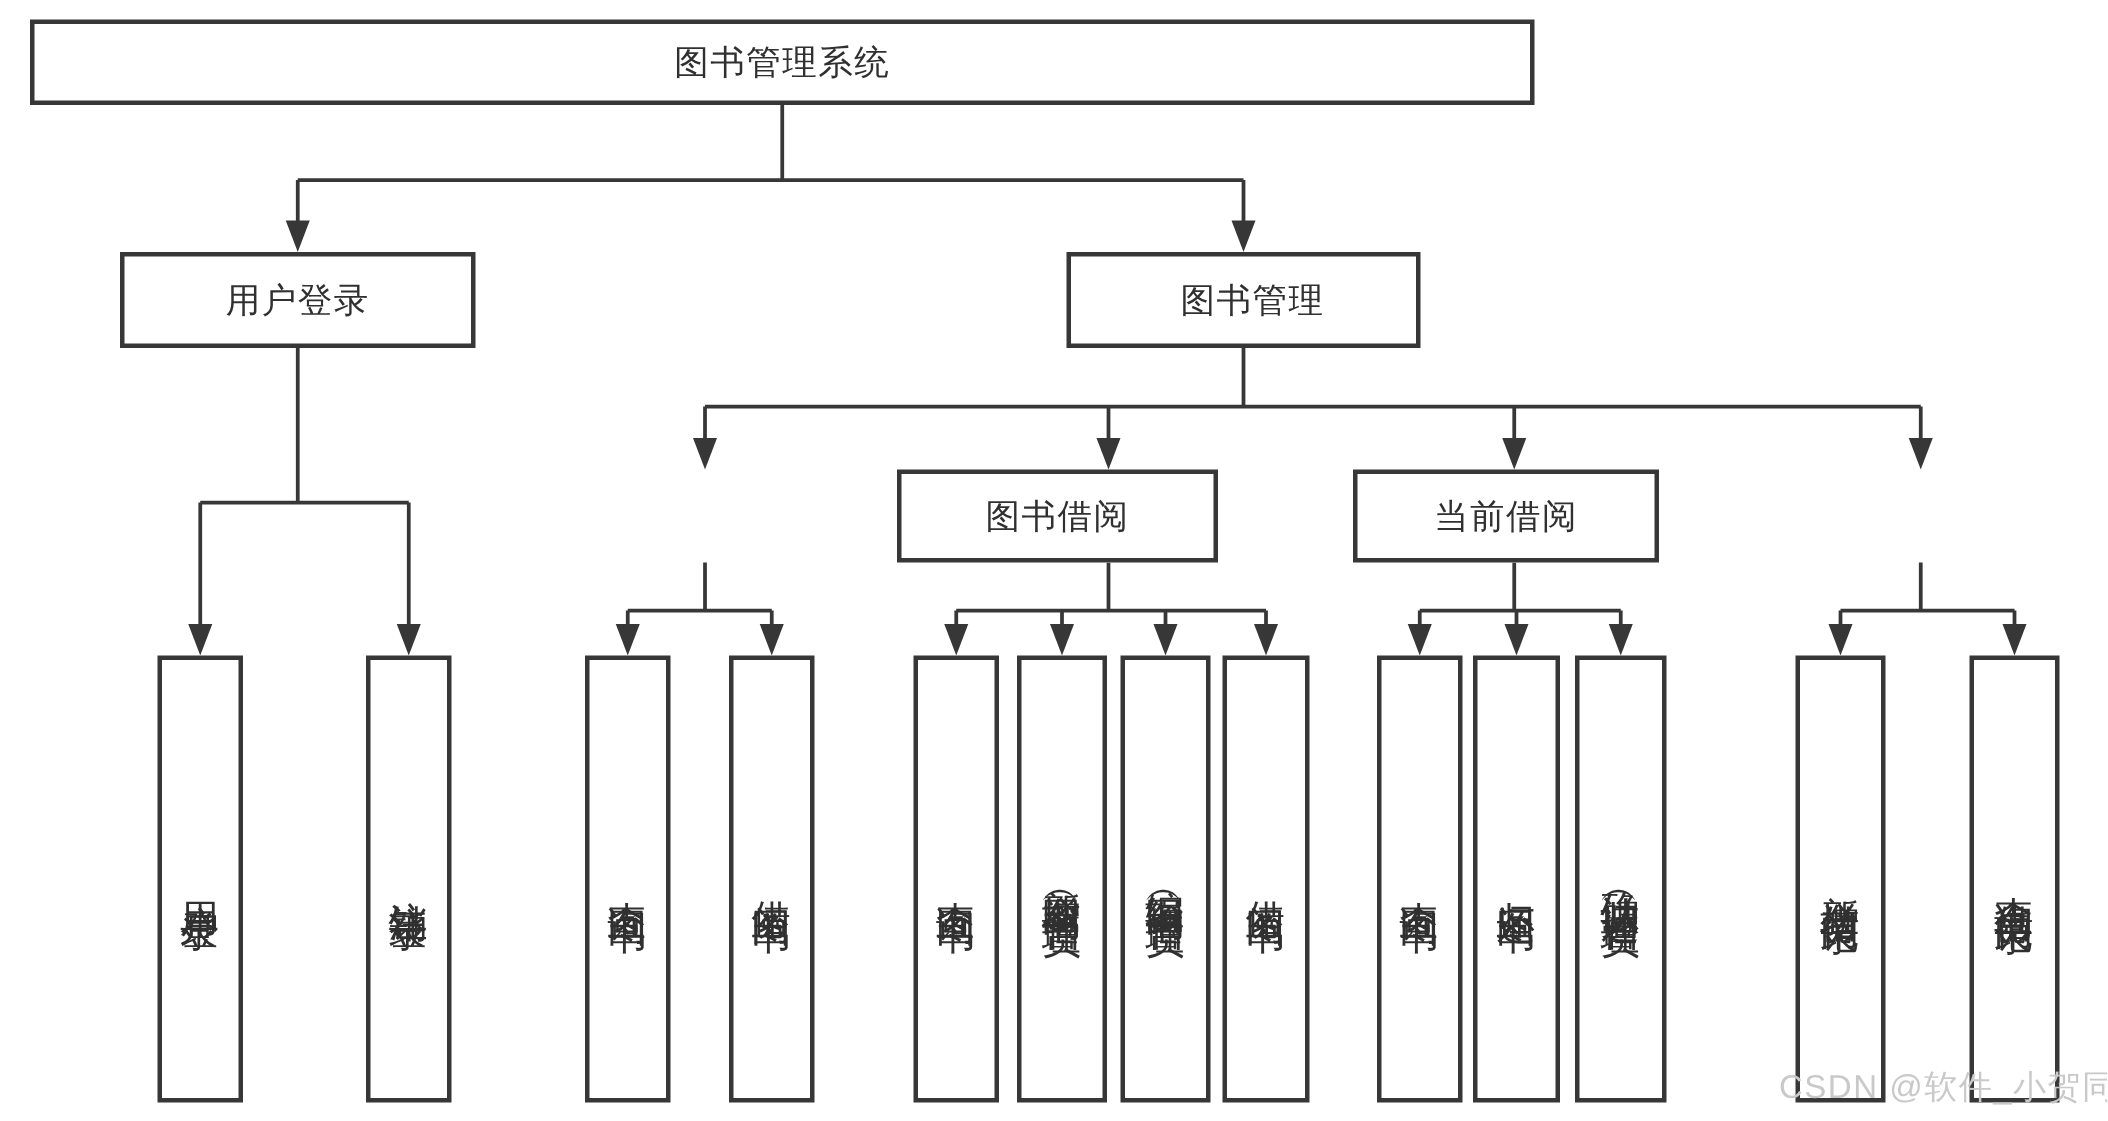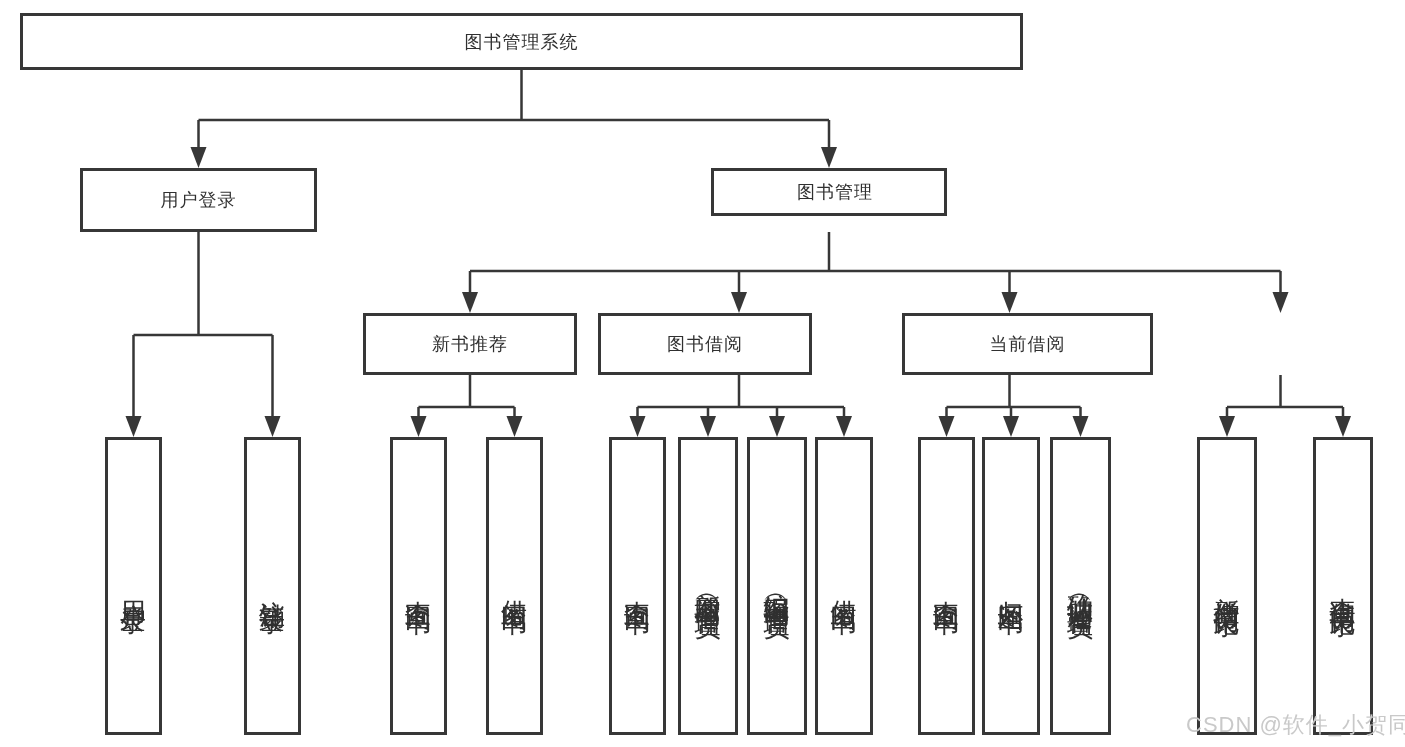--- a/index.html
+++ b/index.html
@@ -22,21 +22,21 @@
   .hbox{
     position:absolute;
     box-sizing:border-box;
     border:3px solid var(--line);
     background:var(--box_fill);
     display:flex;align-items:center;justify-content:center;
     z-index:2;
   }
   .hbox span{
     color:var(--text);
-    font-size:18px;
+    font-size:23px;
     letter-spacing:1px;
     white-space:nowrap;
   }
   .vbox{
     position:absolute;
     box-sizing:border-box;
     border:3px solid var(--line);
     background:var(--box_fill);
     display:flex;align-items:center;justify-content:center;
     top:437px;height:298px;
@@ -116,31 +116,28 @@
     </g>
   </svg>
 
   <div class="hbox" style="left:20px;top:13px;width:1003px;height:57px;">
     <span>图书管理系统</span>
   </div>
 
   <div class="hbox" style="left:80px;top:168px;width:237px;height:64px;">
     <span>用户登录</span>
   </div>
-  <div class="hbox" style="left:711px;top:168px;width:236px;height:48px;padding-left:12px;">
+  <div class="hbox" style="left:711px;top:168px;width:236px;height:64px;padding-left:12px;">
     <span>图书管理</span>
   </div>
 
-  <div class="hbox" style="left:363px;top:313px;width:214px;height:62px;">
-    <span>新书推荐</span>
-  </div>
   <div class="hbox" style="left:598px;top:313px;width:214px;height:62px;">
     <span>图书借阅</span>
   </div>
-  <div class="hbox" style="left:902px;top:313px;width:251px;height:62px;">
+  <div class="hbox" style="left:902px;top:313px;width:204px;height:62px;">
     <span>当前借阅</span>
   </div>
 
   <div class="vbox" style="left:105px;width:57px;">
     <span>用户登录</span>
   </div>
   <div class="vbox" style="left:244px;width:57px;">
     <span>注销登录</span>
   </div>
 

